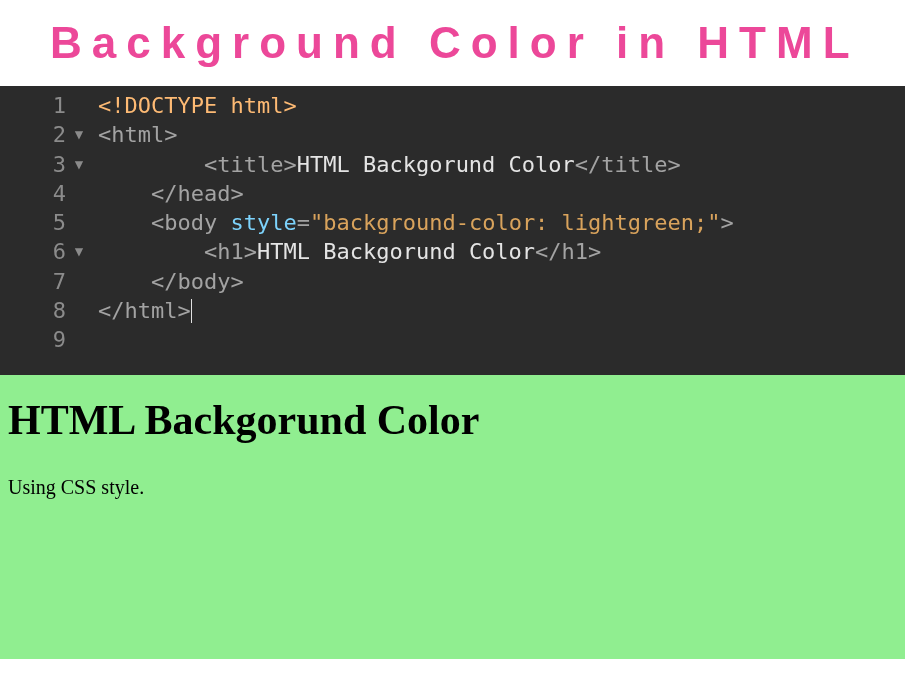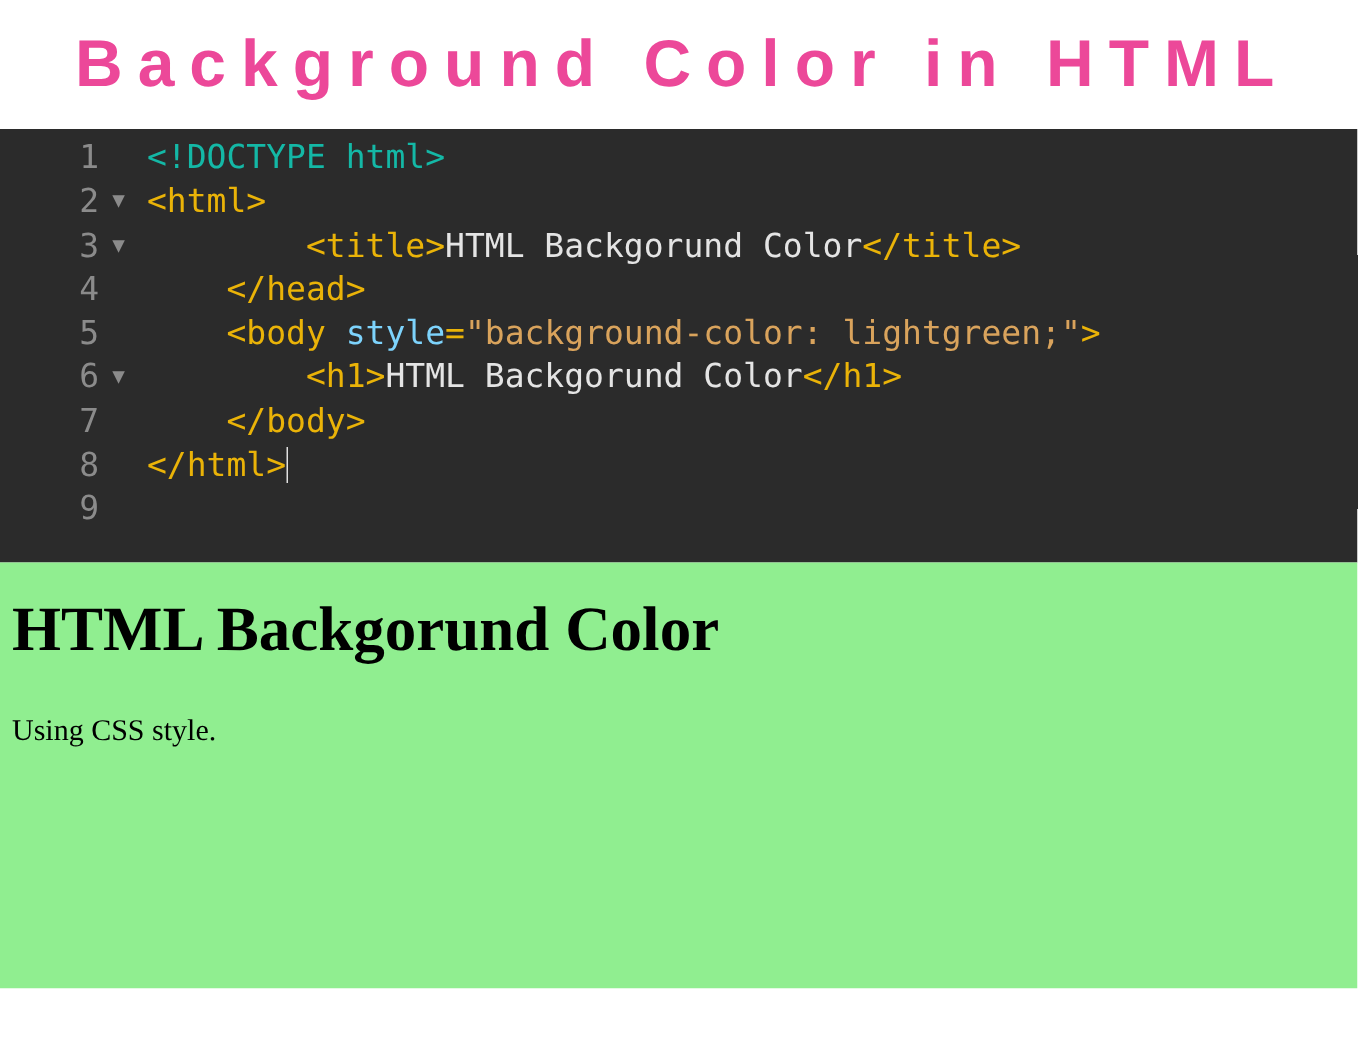--- a/index.html
+++ b/index.html
@@ -46,22 +46,22 @@
   font-size: 14px;
 }
 .code-area {
   flex: 1;
   color: #e0e0e0;
 }
 .code-line {
   height: 29.3px;
   white-space: pre;
 }
-.t-doctype { color: #14b8a6; }
-.t-tag { color: #eab308; margin-top: 35px; }
+.t-doctype { color: #fdba74; }
+.t-tag { color: #a3a3a3; margin-top: 35px; }
 .t-attr { color: #7dd3fc; }
 .t-string { color: #d9a35c; }
 .t-text { color: #e4e4e4; }
 .cursor {
   display: inline-block;
   width: 1px;
   height: 24px;
   background: #e0e0e0;
   vertical-align: middle;
   margin-bottom: 3px;

